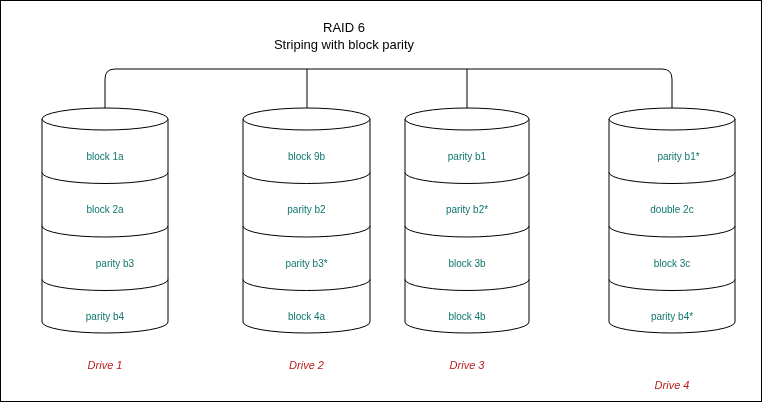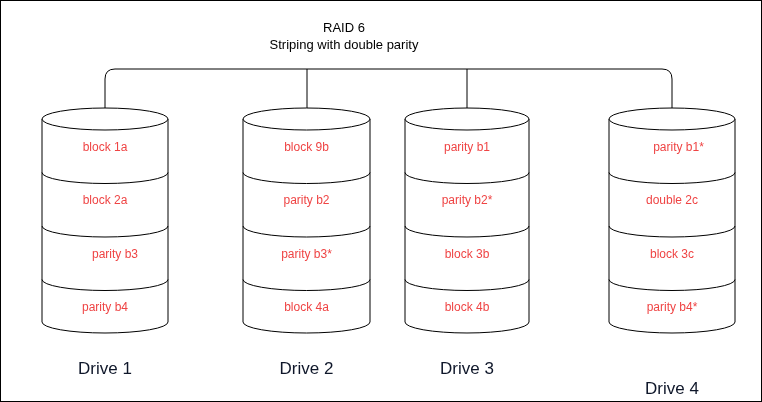--- a/index.html
+++ b/index.html
@@ -36,43 +36,45 @@
     font-size: 13px;
     color: #000000;
     line-height: 17px;
     user-select: none;
   }
   .title-line {
     display: block;
   }
   .block-label {
     position: absolute;
-    font-size: 12px;
-    color: #ef4444;
+    font-size: 10px;
+    color: #0f766e;
     text-align: center;
     user-select: none;
     white-space: nowrap;
+    margin-top: 11px;
   }
   .drive-label {
     position: absolute;
-    font-size: 17px;
-    color: #0f172a;
+    font-size: 11px;
+    color: #b91c1c;
     text-align: center;
     user-select: none;
     white-space: nowrap;
+    font-style: italic;
   }
 </style>
 </head>
 <body>
 
 <div id="canvas">
 
   <div class="title-block">
     <span class="title-line">RAID 6</span>
-    <span class="title-line">Striping with double parity</span>
+    <span class="title-line">Striping with block parity</span>
   </div>
 
   <svg id="diagram-svg" viewBox="0 0 762 402" xmlns="http://www.w3.org/2000/svg">
     <g id="connector-group">
         <path d="M 104 118 L 104 78 Q 104 68 114 68 L 661 68 Q 671 68 671 78 L 671 118" fill="none" stroke="#000000" stroke-width="1"></path>
         <line x1="306" y1="68" x2="306" y2="118" stroke="#000000" stroke-width="1"></line>
         <line x1="466" y1="68" x2="466" y2="118" stroke="#000000" stroke-width="1"></line>
       </g>
     <g id="cylinders-group">
         <path d="M 41 118 L 41 321 A 63 11 0 0 0 167 321 L 167 118" fill="#ffffff" stroke="#000000" stroke-width="1"></path>

